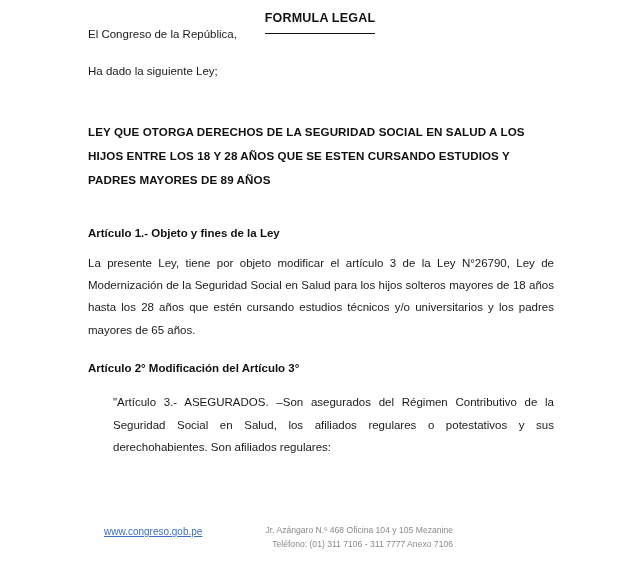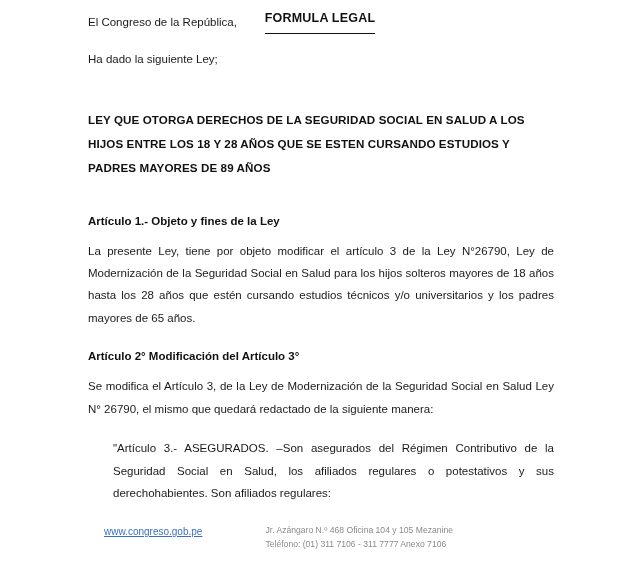--- a/index.html
+++ b/index.html
@@ -39,21 +39,21 @@
     left: 88px;
     top: 0;
     width: 466px;
   }
 
   .salutation {
     font-size: 11.5px;
     line-height: 1.45;
     color: #1a1a1a;
   }
-  .salutation.first { margin-top: 14px; }
+  .salutation.first { margin-top: 26px; }
   .salutation.second { margin-top: 20px; }
 
   
   .law-heading {
     margin-top: 41px;
     text-align: left;
     font-size: 11.6px;
     font-weight: bold;
     line-height: 2.05;
     letter-spacing: 0.1px;
@@ -105,20 +105,21 @@
     top: 5px;
     font-size: 10px;
     color: #3a6ec4;
     text-decoration: underline;
     font-family: "Liberation Sans", sans-serif;
   }
   .footer-address {
     position: absolute;
     right: 67px;
     top: 3px;
+    text-align: right;
     font-size: 8.6px;
     line-height: 1.62;
     color: #8a8a8a;
     font-family: "Liberation Sans", sans-serif;
   }
   .footer-address .line { display: block; white-space: nowrap; }
 </style>
 </head>
 <body>
 
@@ -139,21 +140,20 @@
       <span class="ln">HIJOS ENTRE LOS 18 Y 28 AÑOS QUE SE ESTEN CURSANDO ESTUDIOS Y</span>
       <span class="ln">PADRES MAYORES DE 89 AÑOS</span>
     </div>
 
     <p class="article-heading a1">Artículo 1.- Objeto y fines de la Ley</p>
 
     <p class="para p1">La presente Ley, tiene por objeto modificar el artículo 3 de la Ley N°26790, Ley de Modernización de la Seguridad Social en Salud para los hijos solteros mayores de 18 años hasta los 28 años que estén cursando estudios técnicos y/o universitarios y los padres mayores de 65 años.</p>
 
     <p class="article-heading a2">Artículo 2° Modificación del Artículo 3°</p>
 
-    <p class="para p2">Se modifica el Artículo 3, de la Ley de Modernización de la Seguridad Social en Salud Ley N° 26790, el mismo que quedará redactado de la siguiente manera:</p>
 
     <p class="quote-block">"Artículo 3.- ASEGURADOS. –Son asegurados del Régimen Contributivo de la Seguridad Social en Salud, los afiliados regulares o potestativos y sus derechohabientes.  Son afiliados regulares:</p>
 
   </div>
 
   <div class="footer">
     <a class="footer-link" href="#">www.congreso.gob.pe</a>
 
     <div class="footer-address">
       <span class="line">Jr. Azángaro N.º 468 Oficina 104 y 105 Mezanine</span>

